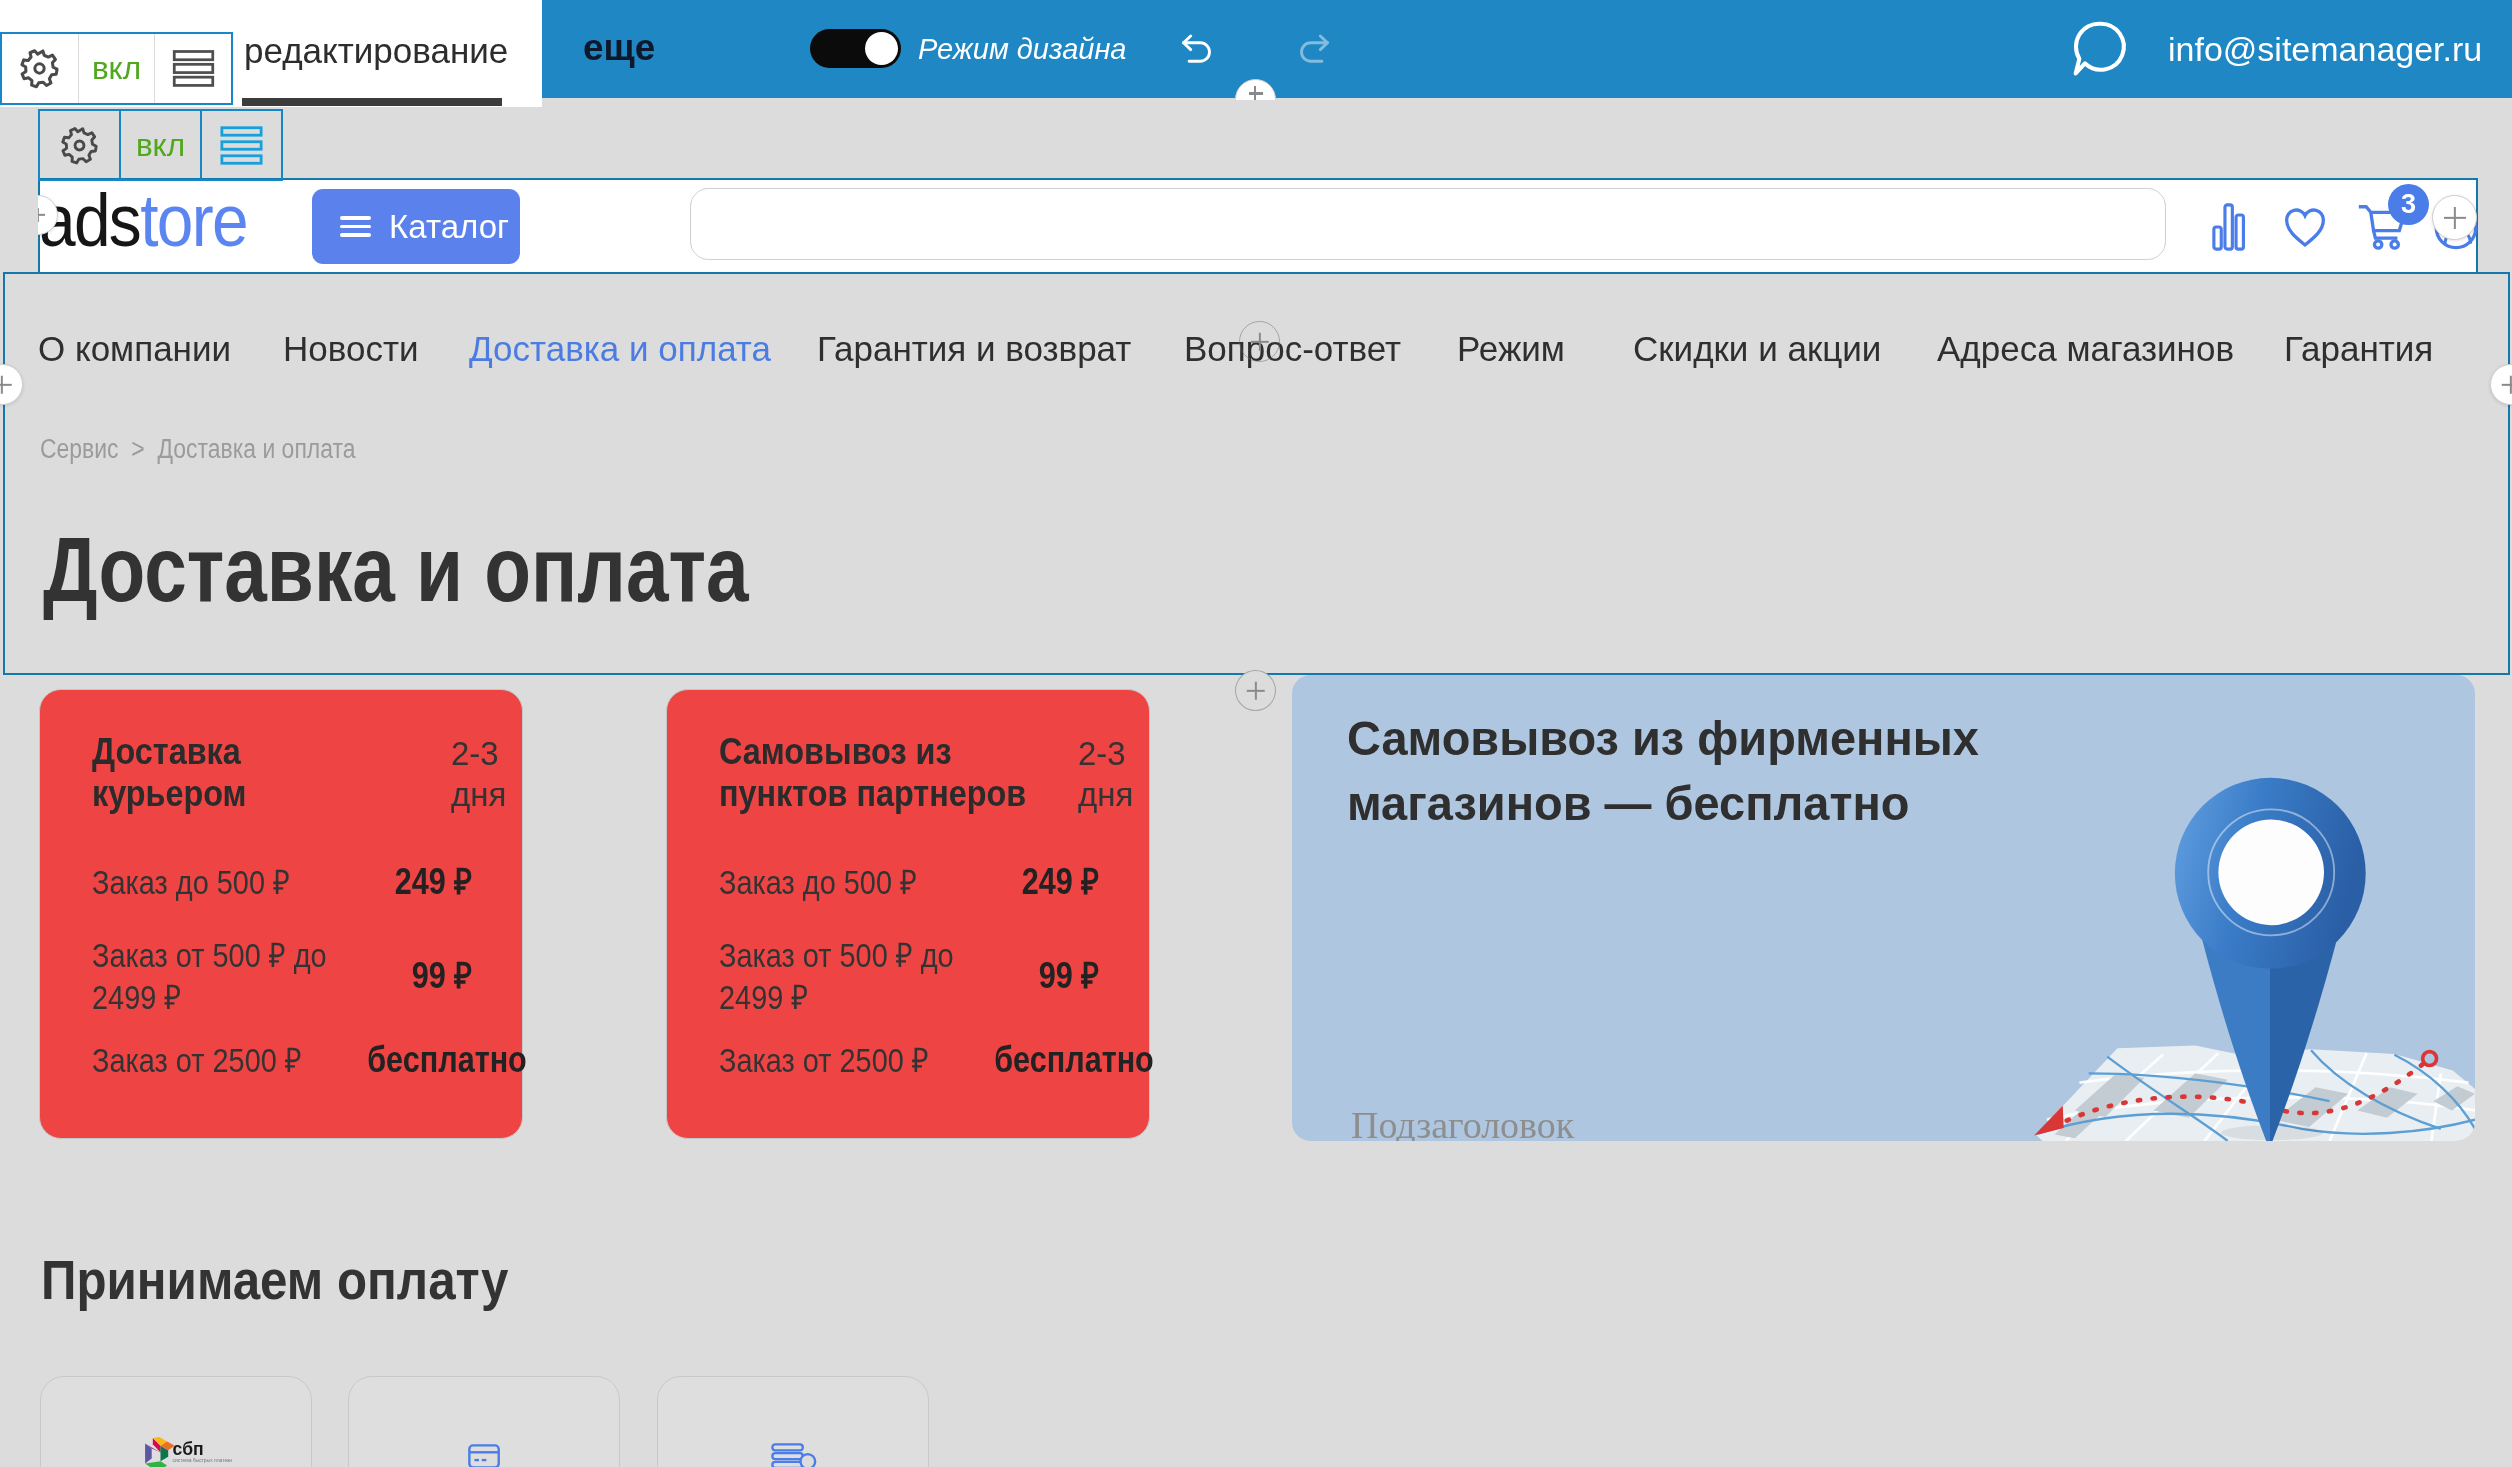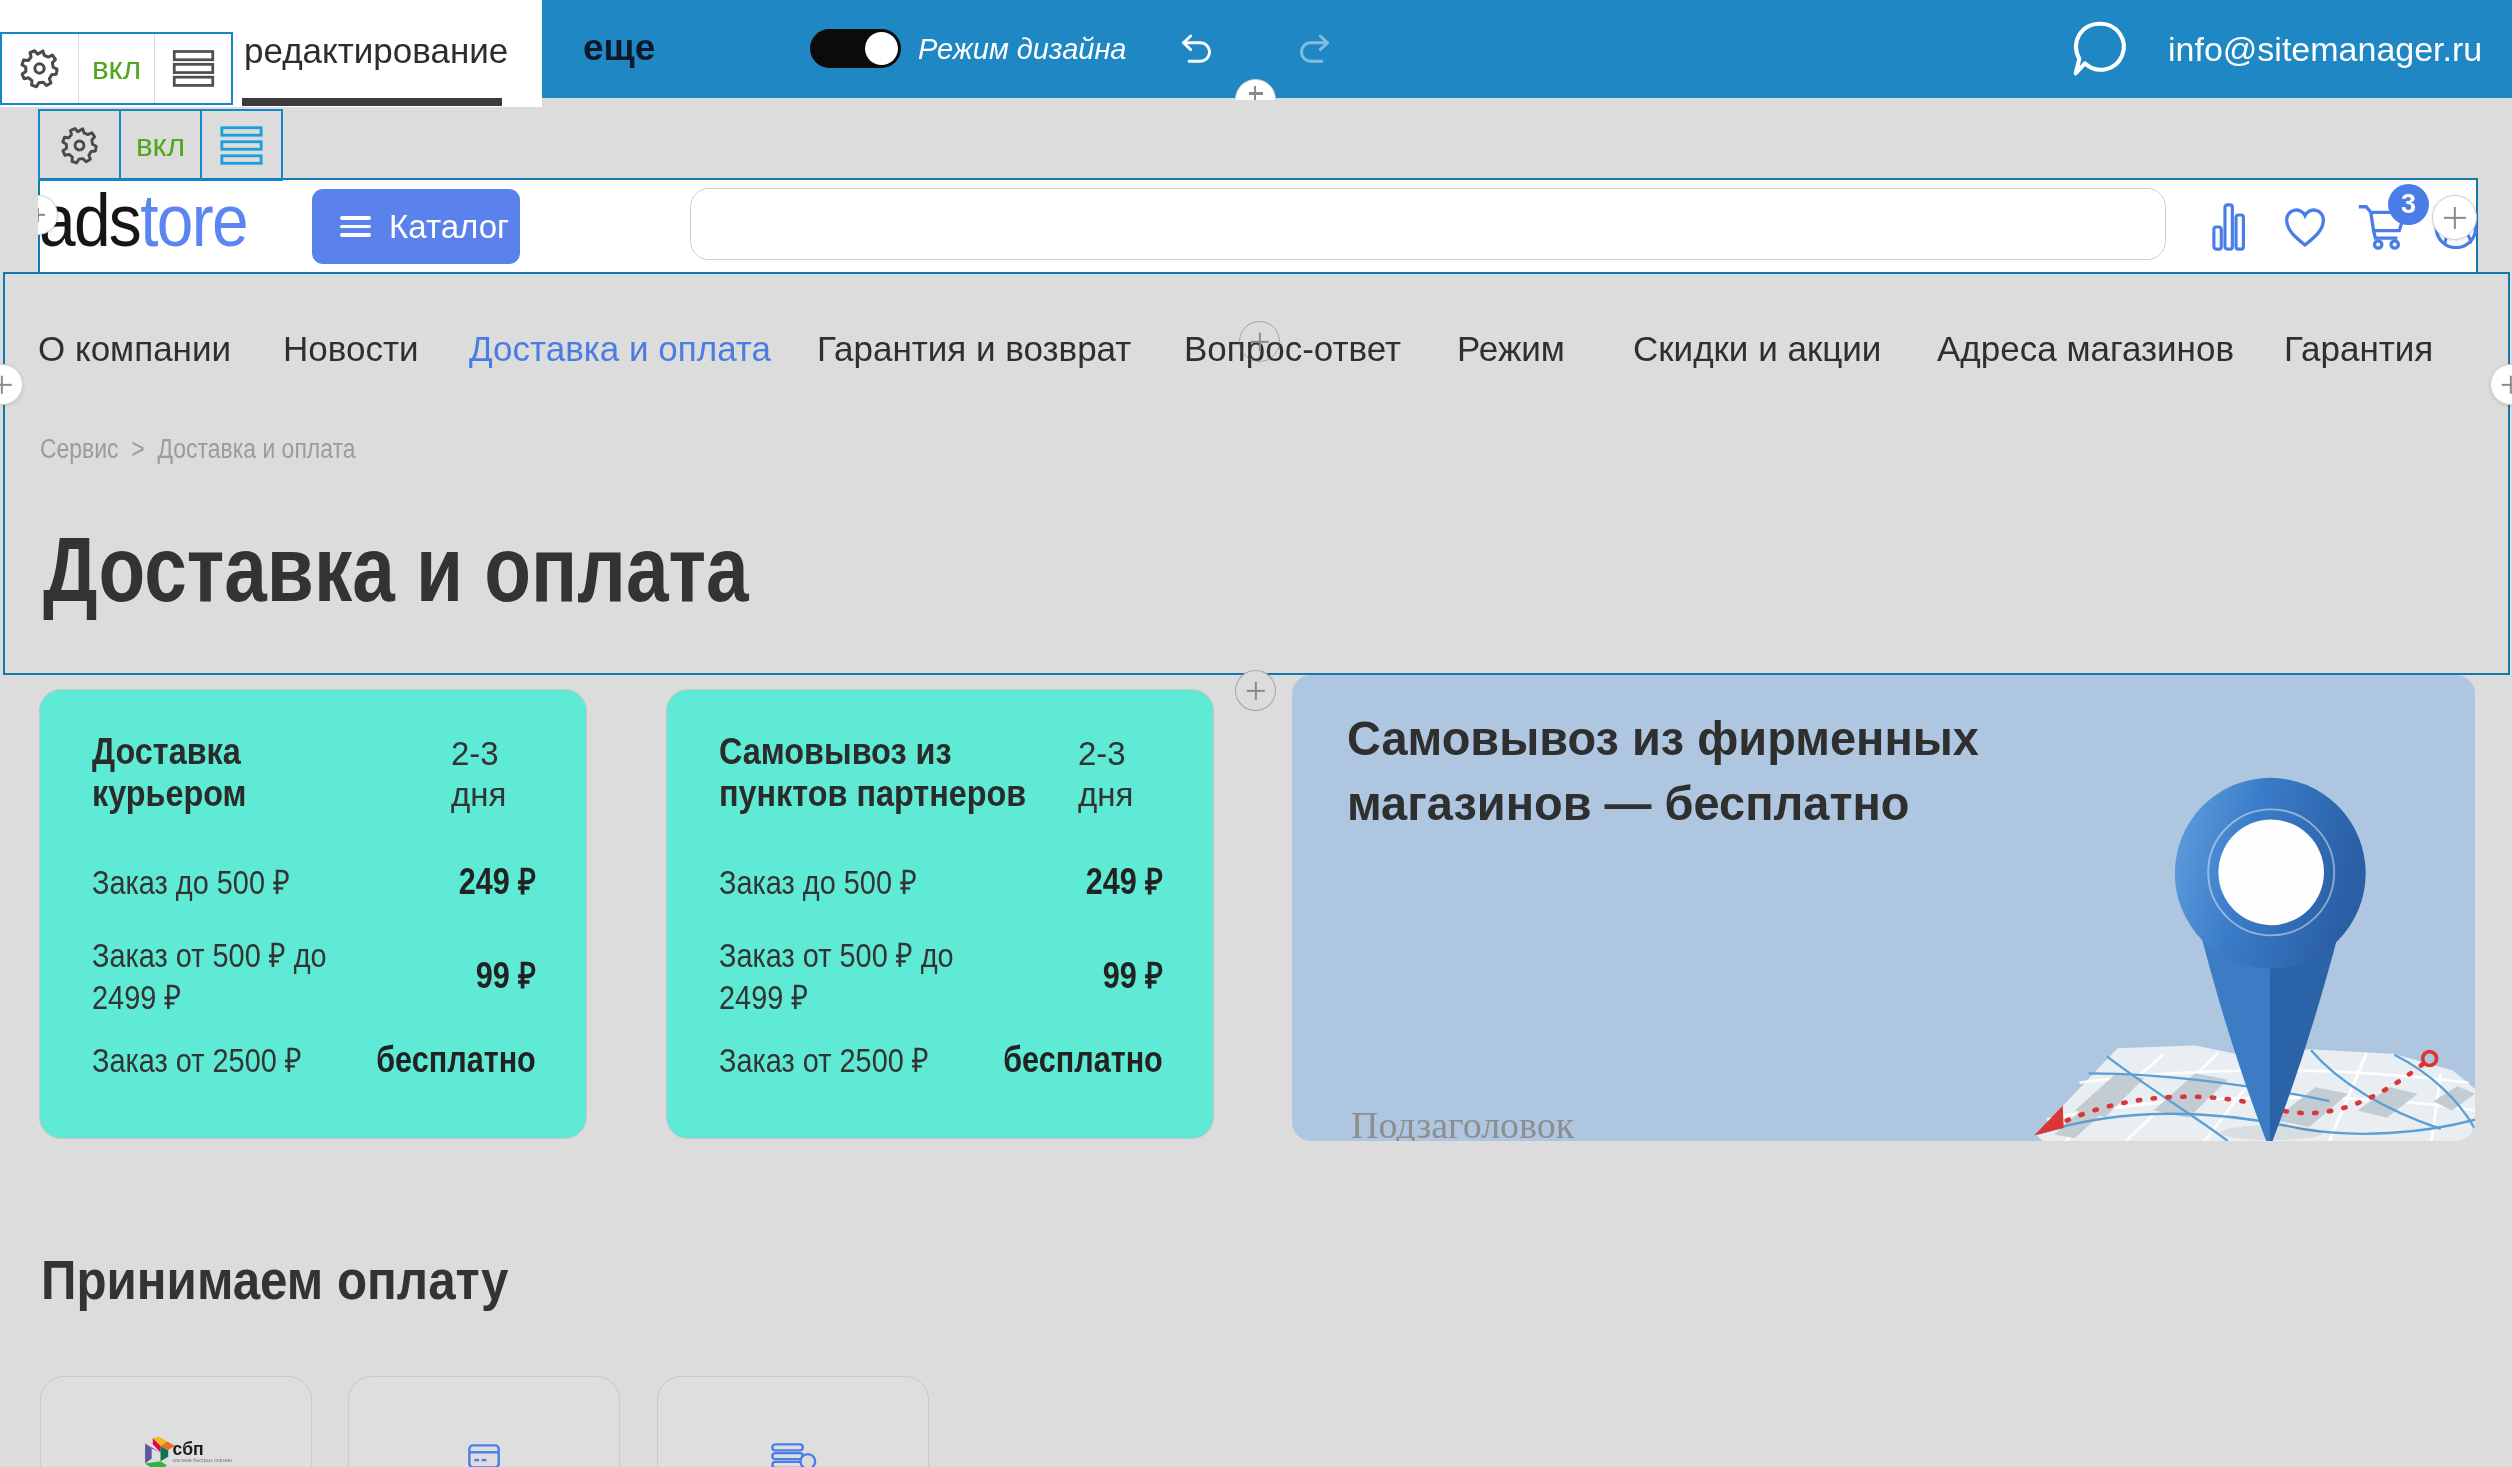--- a/index.html
+++ b/index.html
@@ -63,21 +63,21 @@
   .nav { z-index:3; }
   .nav span { position:absolute; top:329px; font-size:35px; color:#2f2f2f; white-space:nowrap; }
   .nav .act { color:#4a7ce2; }
   .crumbs { left:40px; top:434px; font-size:27px; color:#9b9b9b; z-index:3; transform:scaleX(0.85); transform-origin:0 0; }
 
   
   .h1 { left:43px; top:516px; font-size:93px; font-weight:bold; color:#333; z-index:3; white-space:nowrap;
         transform:scaleX(0.823); transform-origin:0 0; }
 
   
-  .gcard { top:689px; width:548px; height:450px; background:#5eead4; border:1.9px solid #c6c6c6; border-radius:22px; z-index:3; }
+  .gcard { top:689px; width:484px; height:450px; background:#ef4444; border:1.9px solid #c6c6c6; border-radius:22px; z-index:3; }
   .gcard .title { position:absolute; left:52px; top:41px; font-size:37px; font-weight:bold; color:#2b2b2b; line-height:42px;
                   transform:scaleX(0.875); transform-origin:0 0; white-space:nowrap; }
   .gcard .days { position:absolute; left:411px; top:43px; font-size:33px; color:#333; line-height:41px; }
   .row { position:absolute; left:52px; right:50px; display:flex; justify-content:space-between; font-size:34px; color:#333; line-height:42px; }
   .row span { white-space:nowrap; transform:scaleX(0.85); transform-origin:0 50%; }
   .row b { font-size:36px; color:#222; align-self:center; white-space:nowrap; transform:scaleX(0.85); transform-origin:100% 50%; }
   .bcard { left:1292px; top:675px; width:1183px; height:466px; background:#aec6e0; border-radius:18.5px; z-index:3; overflow:hidden; }
   .bcard .t { position:absolute; left:55px; top:31px; font-size:48px; font-weight:bold; color:#2f2f2f; line-height:65px; transform:scaleX(0.978); transform-origin:0 0; white-space:nowrap; }
   .bcard .subtxt { position:absolute; left:59px; top:428px; font-size:38px; color:#8e8e8e;font-family:Liberation Serif, serif; }
 

